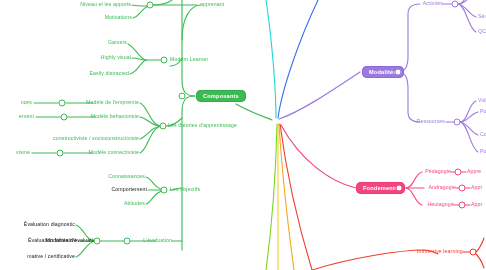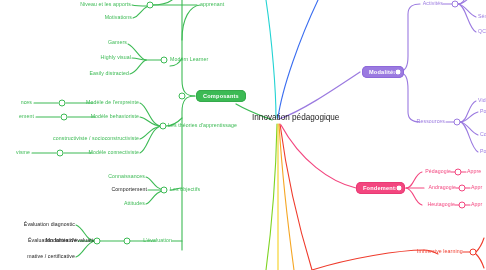--- a/index.html
+++ b/index.html
@@ -108,21 +108,20 @@
       <path d="M465,205 L470,205" stroke="#f3467f"></path>
 
       <path d="M312,270 C350,258 400,250 424,250" stroke="#ef3b2c"></path>
       <path d="M424,250 C430,250 434,252 438,254" stroke="#ef3b2c"></path>
       <path d="M463,252 L470,252" stroke="#ef3b2c"></path>
       <path d="M476,252 C480,248 482,244 484,238" stroke="#ef3b2c"></path>
       <path d="M476,254 C480,258 482,262 484,268" stroke="#ef3b2c"></path>
     </g>
   </svg>
 
-  <div class="root" style="left:252px;top:117px;">Innovation pédagogique</div>
 
   <div class="pill green" style="left:196px;top:96px;">Composants</div>
   <div class="node g" style="left:182px;top:96px;"></div>
 
   <div class="pill purple" style="left:362px;top:72px;">Modalités</div>
   <div class="node p" style="left:398px;top:72px;"></div>
 
   <div class="pill pink" style="left:356px;top:188px;">Fondements</div>
   <div class="node k" style="left:399px;top:188px;"></div>
 

